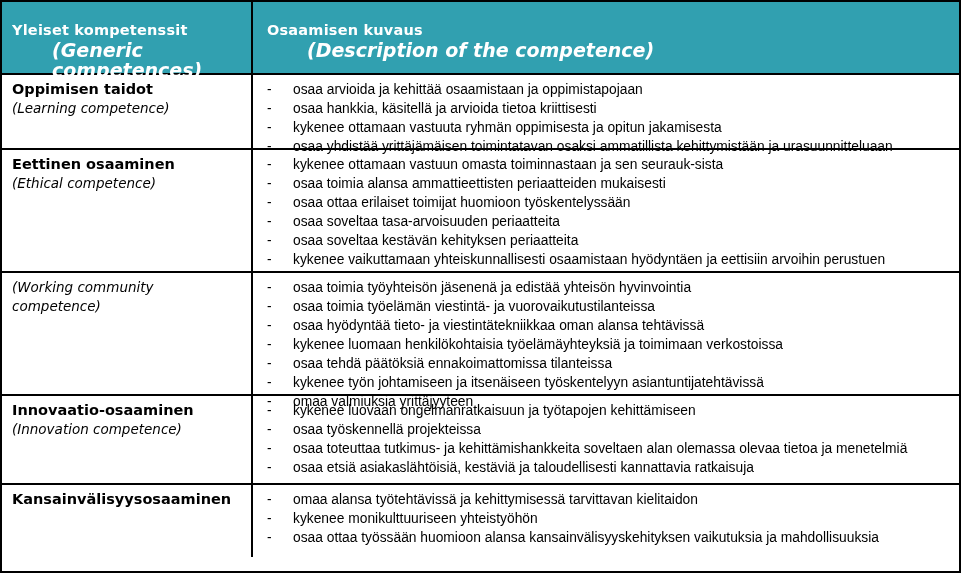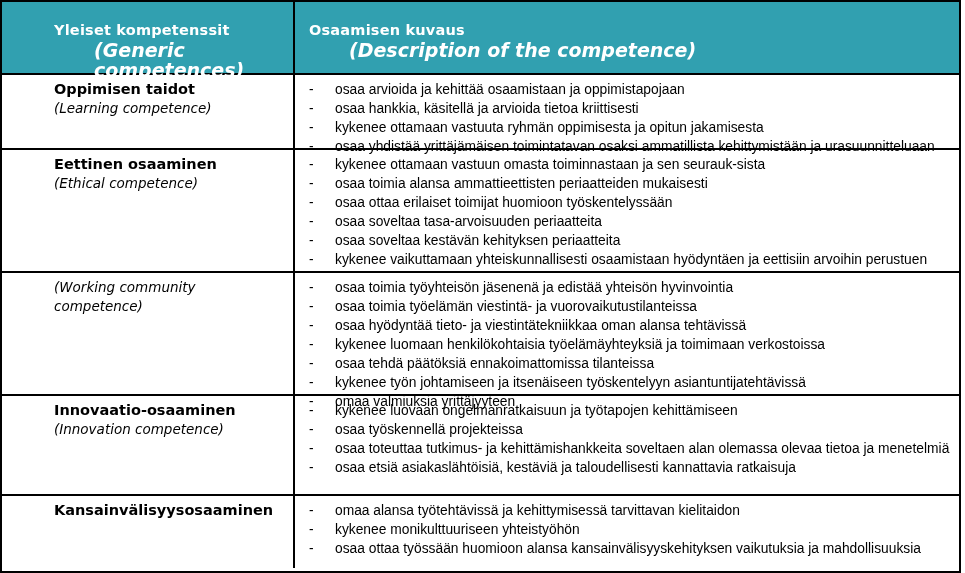--- a/index.html
+++ b/index.html
@@ -21,41 +21,40 @@
     border: 2px solid var(--border, #000);
     display: flex;
     flex-direction: column;
     background: #ffffff;
   }
   .trow {
     display: flex;
     box-sizing: border-box;
     border-bottom: 2px solid var(--border, #000);
     flex: 0 0 auto;
-    padding-left: 42px;
   }
   .trow:last-child { border-bottom: none; }
   .cell-left {
     box-sizing: border-box;
     width: 251px;
     flex: 0 0 251px;
     border-right: 2px solid var(--border, #000);
     padding: 5px 8px 4px 10px;
   }
   .cell-right {
     box-sizing: border-box;
     flex: 1 1 auto;
     padding: 5px 6px 4px 14px;
   }
   .row-header { height: 73px; background: var(--header-bg, #31a0b0); color: var(--header-text, #fff); }
   .row-header .cell-left, .row-header .cell-right { padding-top: 18px; }
   .row-1 { height: 75px; }
   .row-2 { height: 123px; }
   .row-3 { height: 123px; }
-  .row-4 { height: 100px; }
+  .row-4 { height: 89px; }
   .row-5 { height: 72px; }
   .hdr-title {
     font-family: "DejaVu Sans", sans-serif;
     font-weight: bold;
     font-size: 14.5px;
     line-height: 20px;
     letter-spacing: 0.2px;
   }
   .hdr-sub {
     font-family: "DejaVu Sans", sans-serif;

